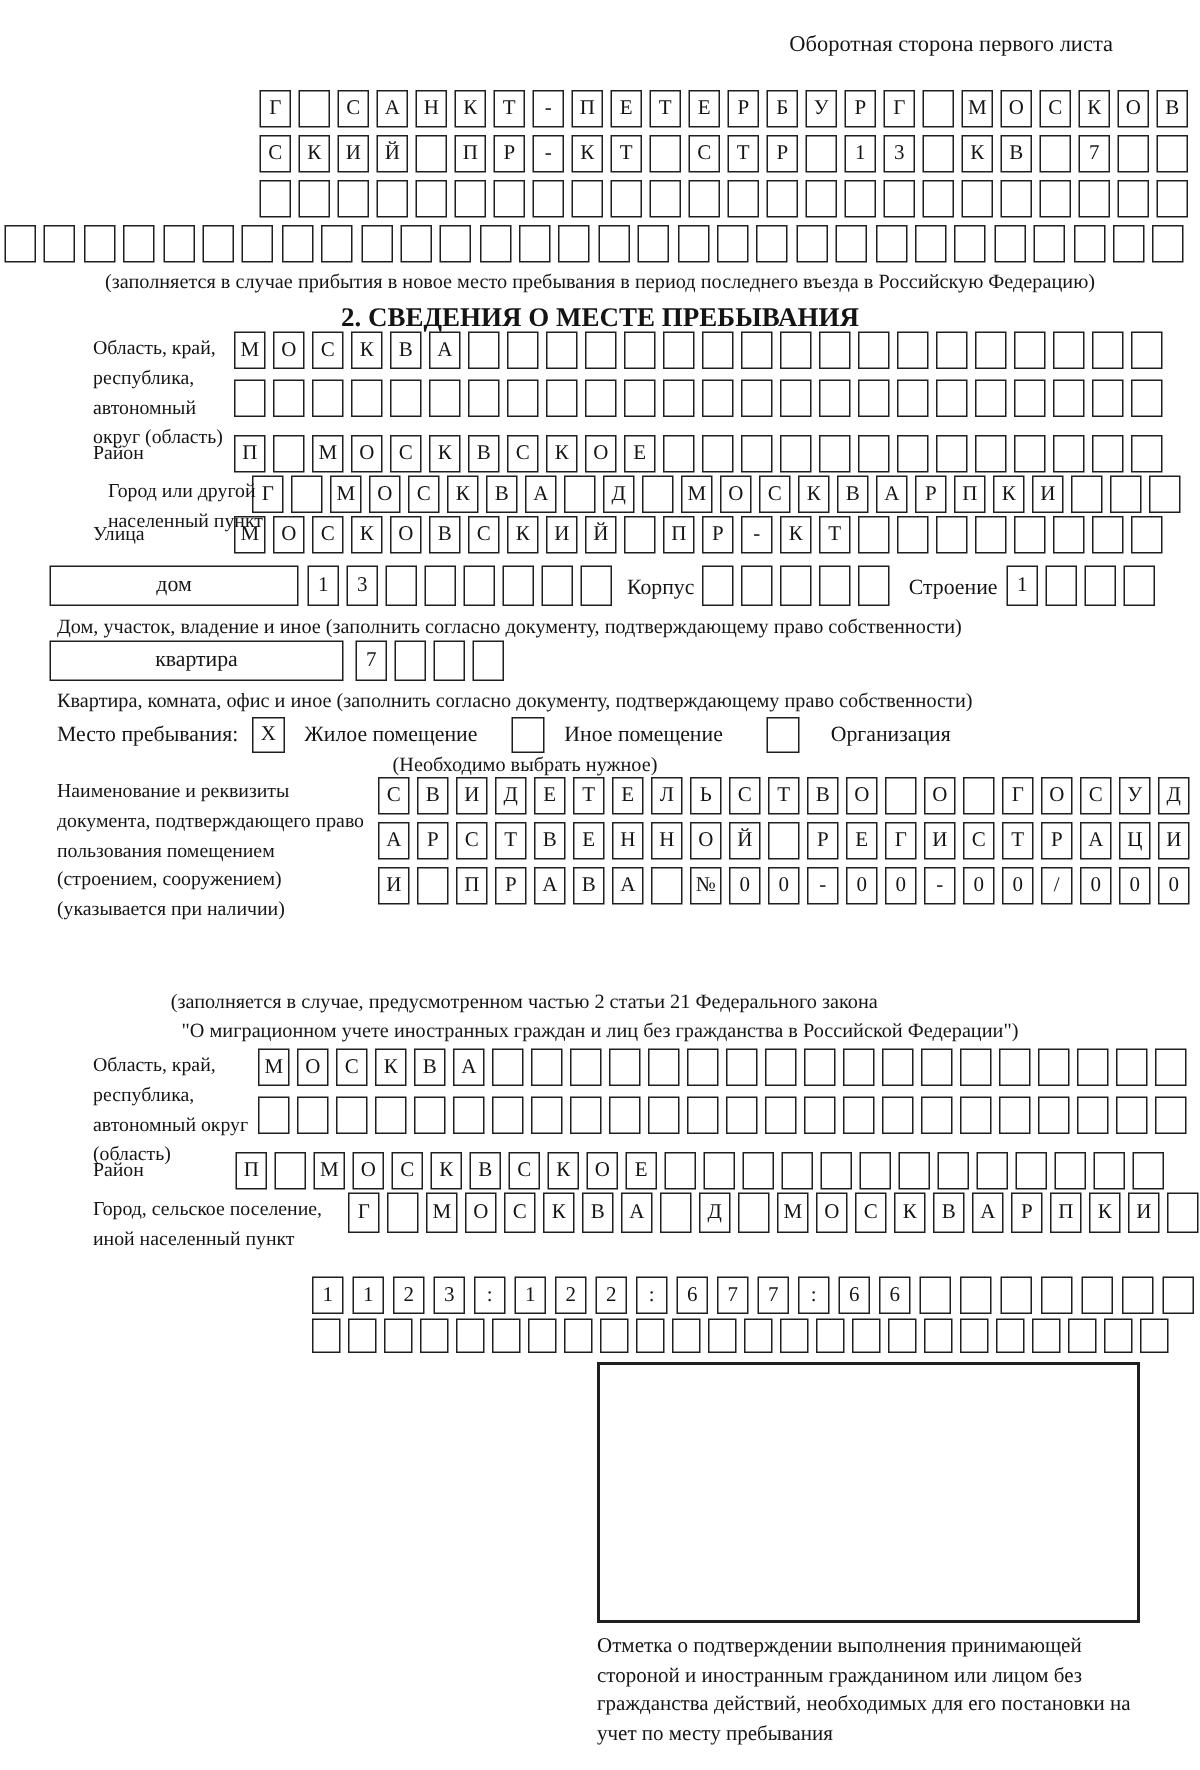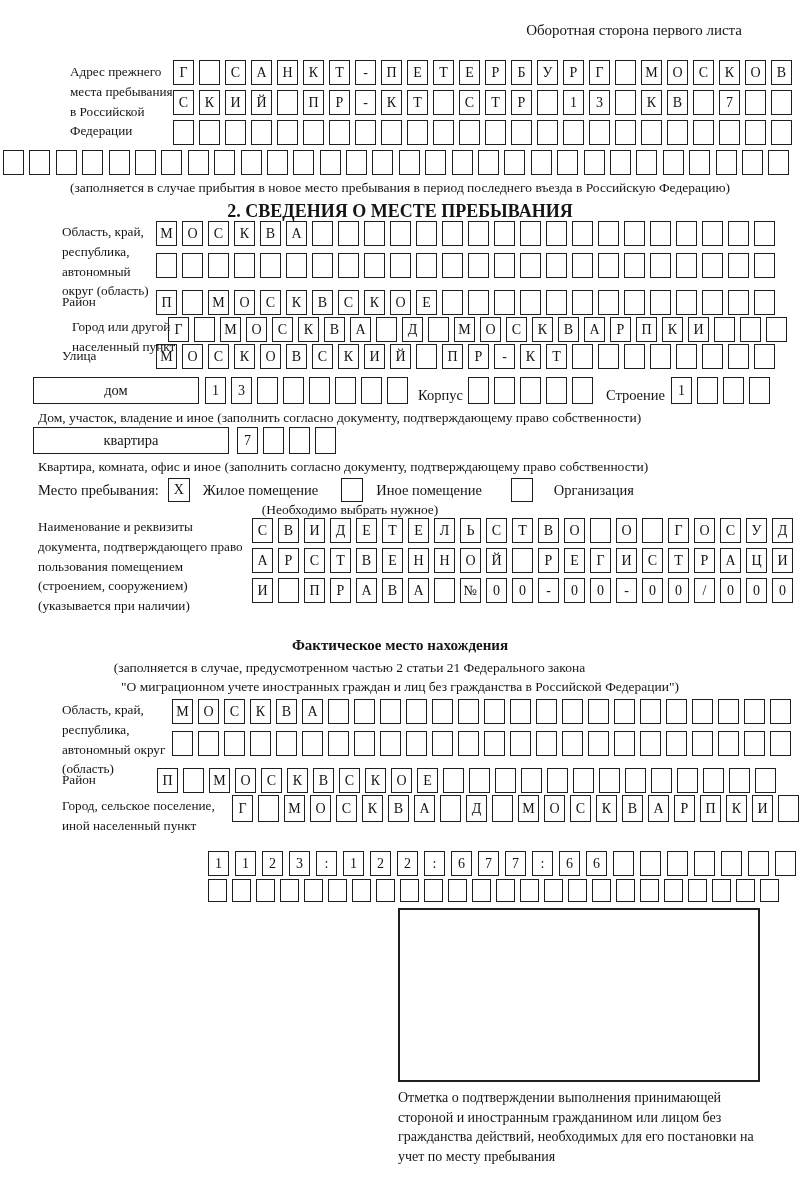--- a/index.html
+++ b/index.html
@@ -22,30 +22,29 @@
   .sechead { font-weight:bold; font-size:18px; }
   .bigbox { border:1.6px solid #1f1f1f; height:27px; display:flex; align-items:center;
             justify-content:center; font-size:14.5px; }
   .ckbox { width:22px; height:24px; border:1.6px solid #1f1f1f; display:flex;
            align-items:center; justify-content:center; font-size:14px; flex:0 0 auto; }
   .inlbl { font-size:14.5px; padding-top:3px; }
   .stamp { position:absolute; left:398px; top:908px; width:362px; height:174px;
            border:2px solid #1f1f1f; }
   .stampcap { position:absolute; top:1088px; left:398px; width:364px;
               text-align:left; font-size:14px; line-height:1.4; }
-  .flexrow { display:flex; align-items:flex-end; }
+  .flexrow { display:flex; align-items:center; }
 </style>
 </head>
 <body>
 
 <div class="page">
 
   <div class="hdr">Оборотная сторона первого листа</div>
 
-  <div class="abs lbl" style="left:70px; top:62px; width:104px;">Адрес прежнего места пребывания в Российской Федерации</div>
   <div class="abs cells" style="left:173px; top:60px;">
       <span class="cell">Г</span>
       <span class="cell"></span>
       <span class="cell">С</span>
       <span class="cell">А</span>
       <span class="cell">Н</span>
       <span class="cell">К</span>
       <span class="cell">Т</span>
       <span class="cell">-</span>
       <span class="cell">П</span>
@@ -407,21 +406,20 @@
       <span class="cell">0</span>
       <span class="cell">-</span>
       <span class="cell">0</span>
       <span class="cell">0</span>
       <span class="cell">/</span>
       <span class="cell">0</span>
       <span class="cell">0</span>
       <span class="cell">0</span>
     </div>
 
-  <div class="abs sechead center" style="left:0; top:637px; width:800px; font-size:15px;">Фактическое место нахождения</div>
   <div class="abs caption center" style="left:0; top:660px; width:699px;">(заполняется в случае, предусмотренном частью 2 статьи 21 Федерального закона</div>
   <div class="abs caption center" style="left:0; top:679px; width:800px;">"О миграционном учете иностранных граждан и лиц без гражданства в Российской Федерации")</div>
 
   <div class="abs lbl" style="left:62px; top:700px; width:116px;">Область, край, республика, автономный округ (область)</div>
   <div class="abs cells" style="left:172px; top:699px;">
       <span class="cell">М</span>
       <span class="cell">О</span>
       <span class="cell">С</span>
       <span class="cell">К</span>
       <span class="cell">В</span>

